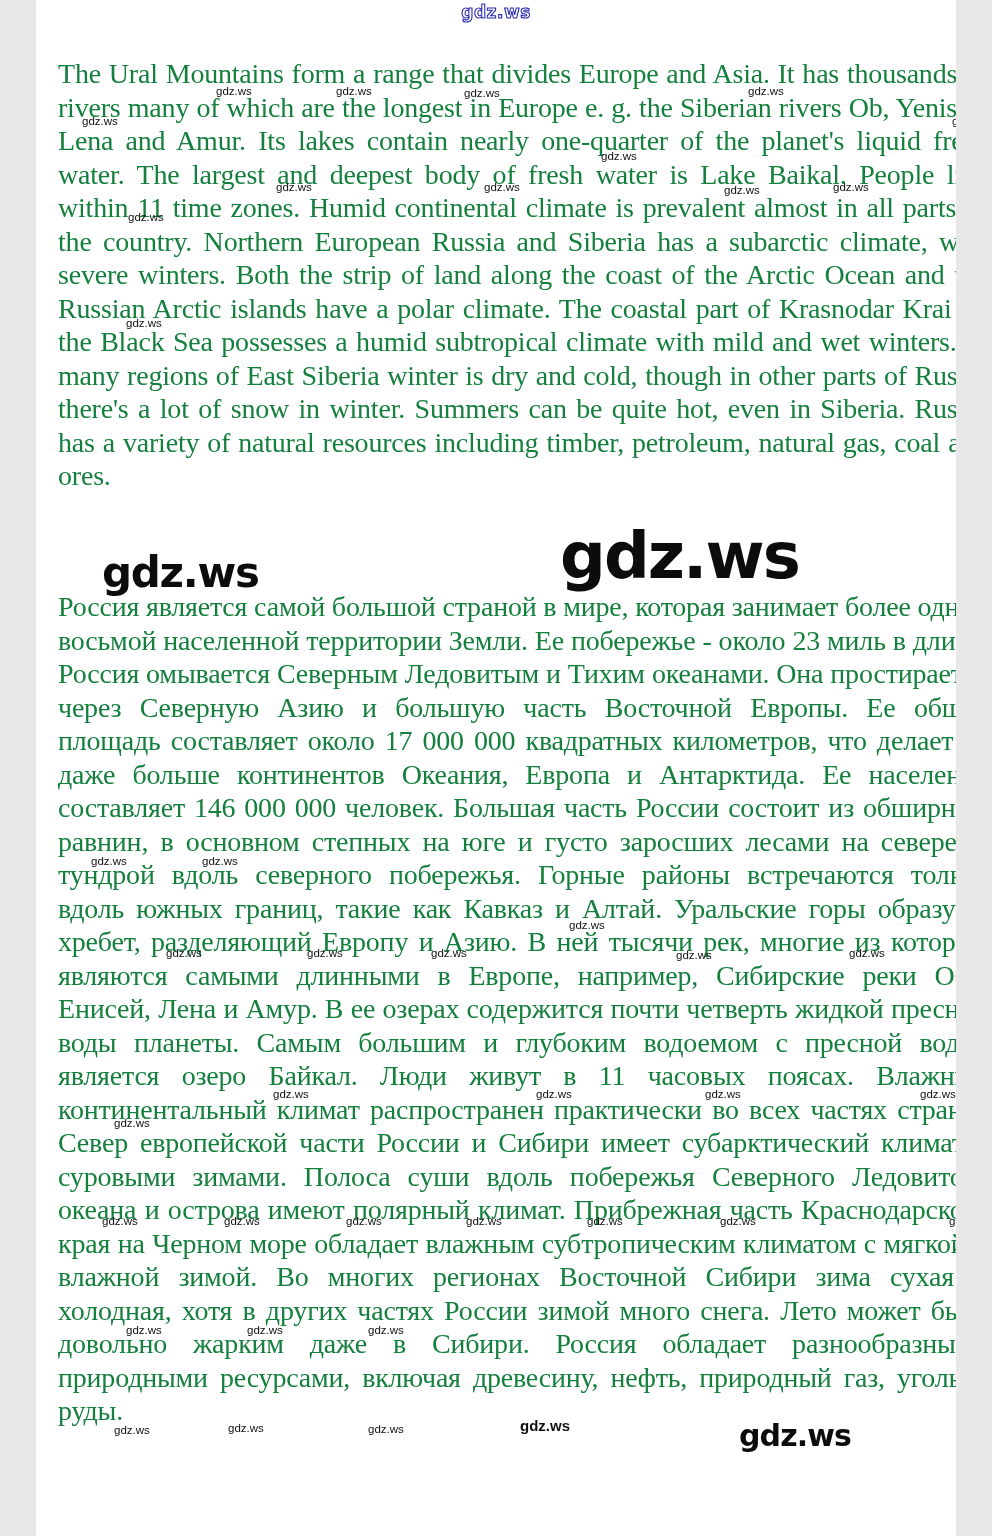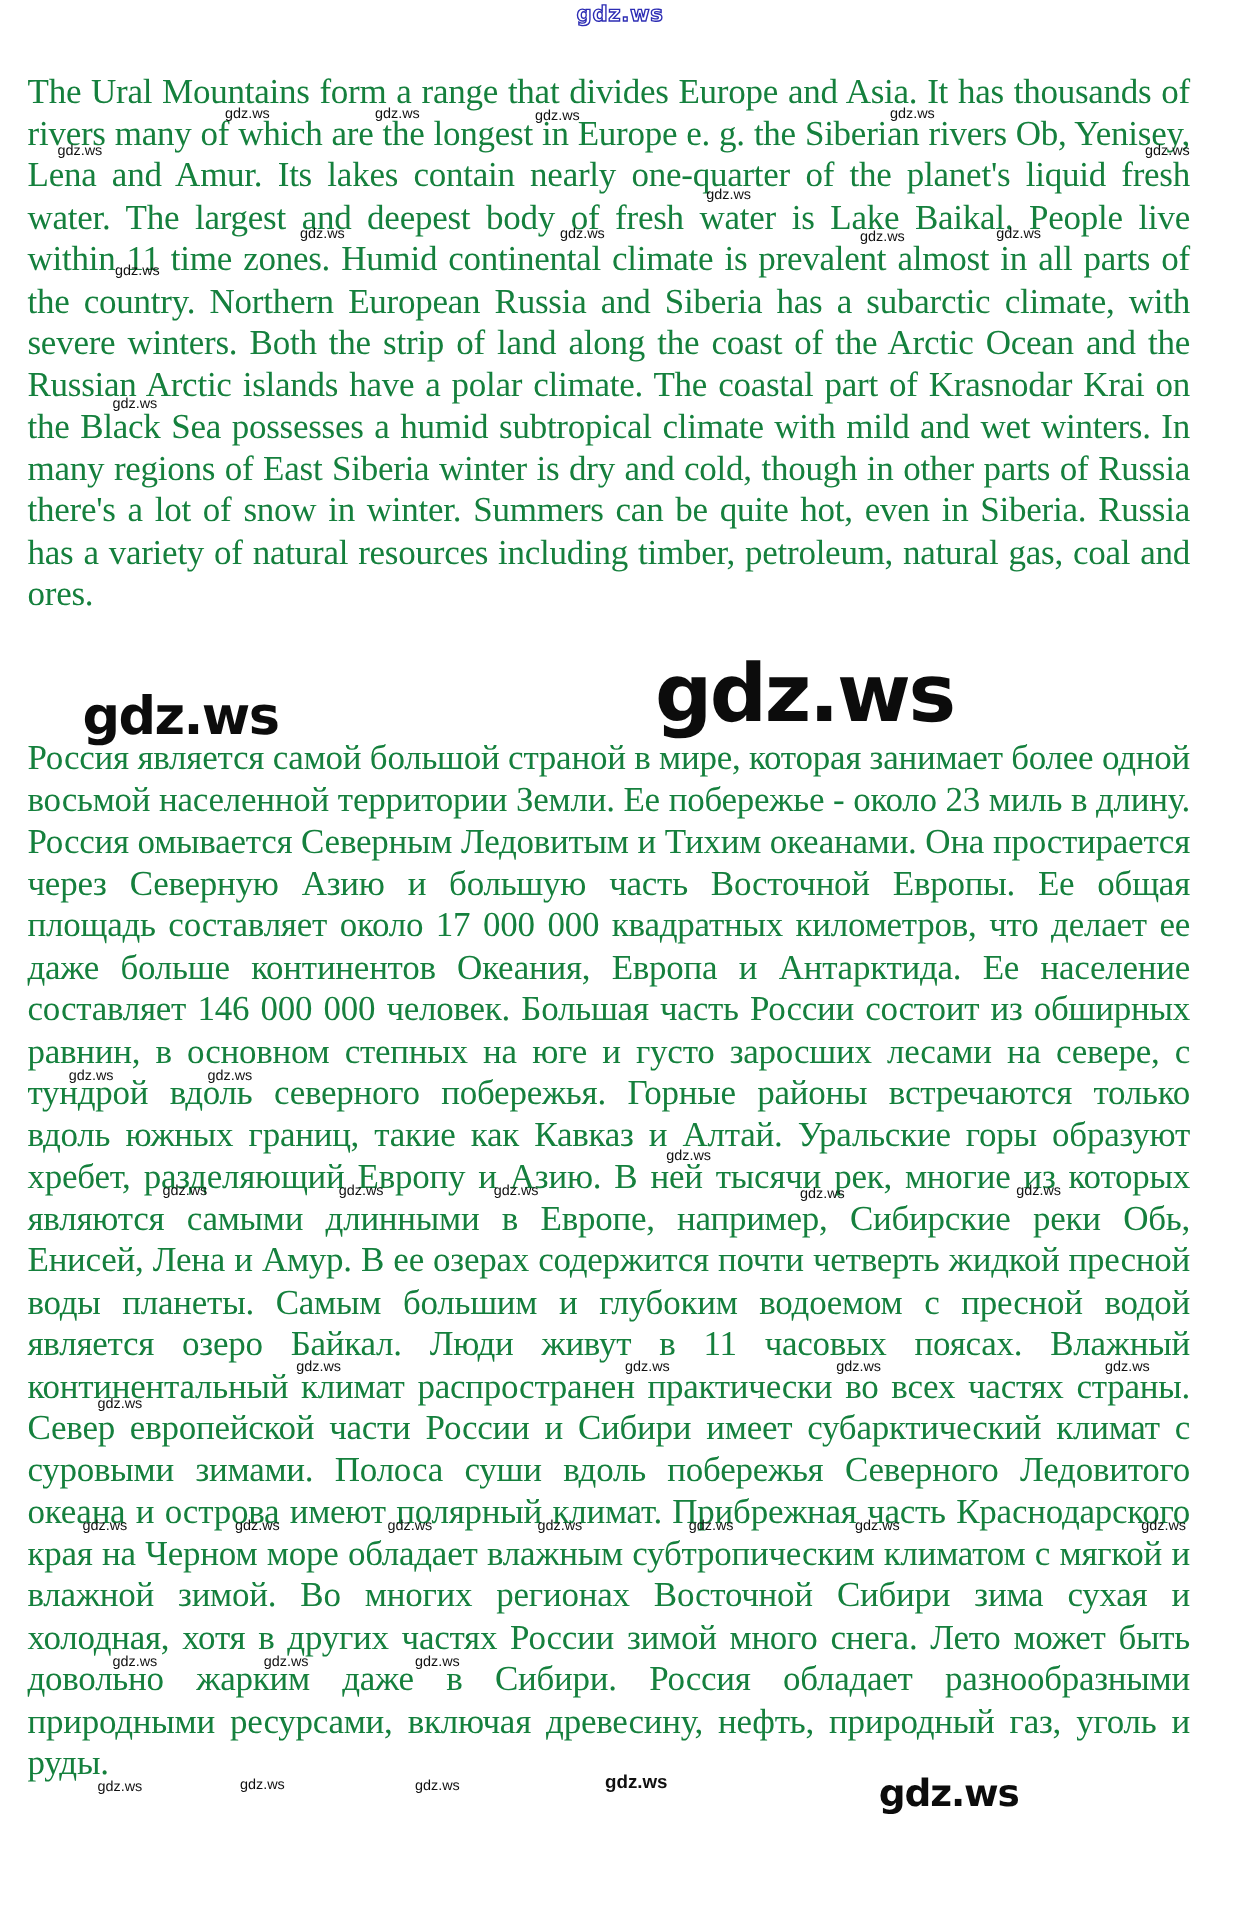--- a/index.html
+++ b/index.html
@@ -1,18 +1,18 @@
 <!DOCTYPE html>
 <html><head>
 <meta charset="utf-8">
 <style>
   html, body { margin: 0; padding: 0; background: #e8e8e8; }
   .page {
     position: relative;
-    width: 992px;
+    width: 920px;
     height: 1536px;
     margin: 0 auto;
     background: #ffffff;
     overflow: hidden;
     font-family: "Liberation Serif", serif;
   }
   
   .top-watermark {
     position: absolute;
     top: 2px; left: 0; right: 0;

